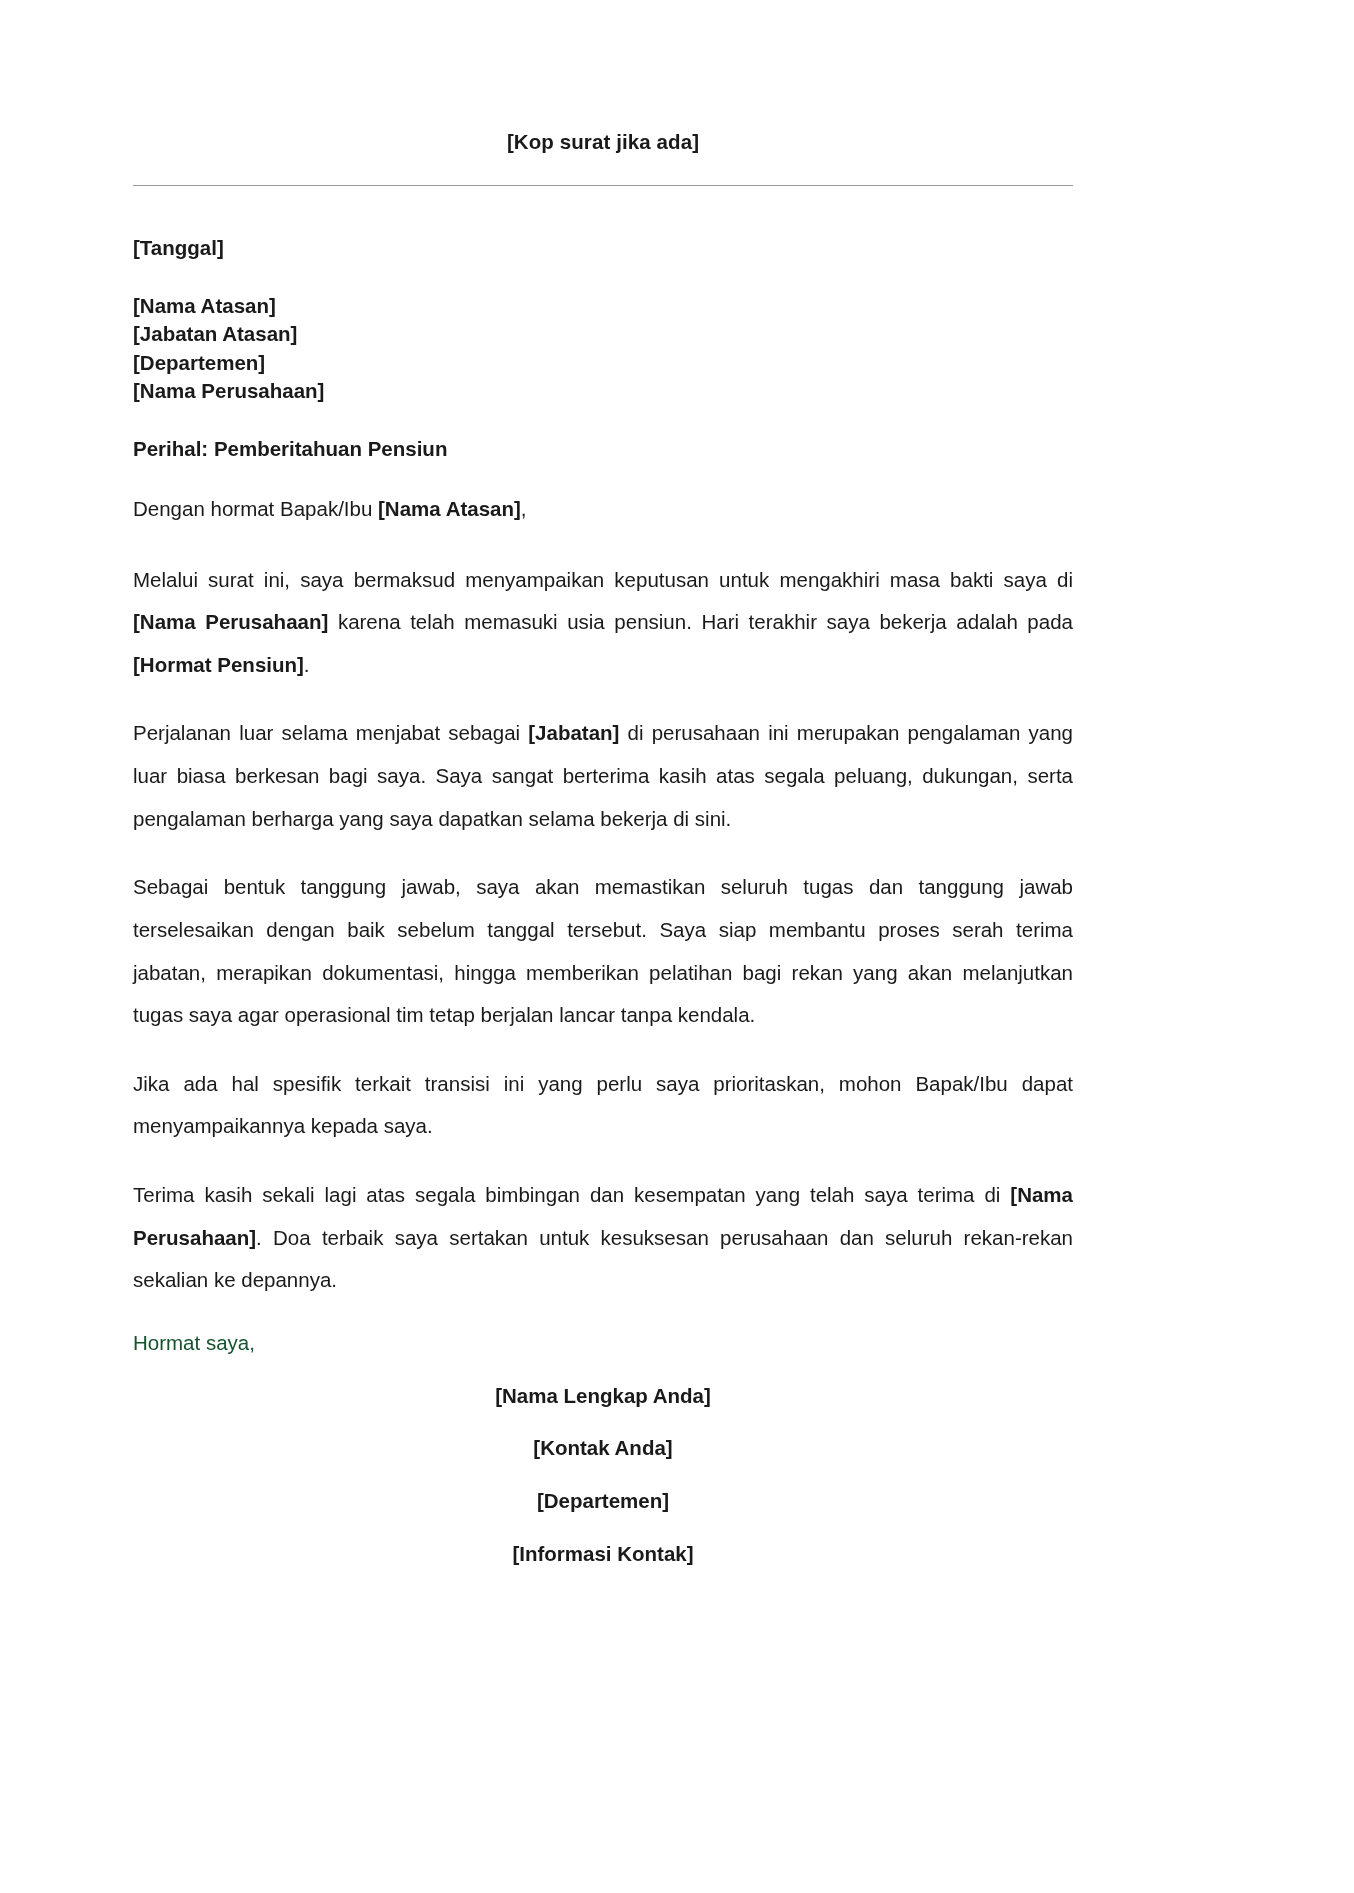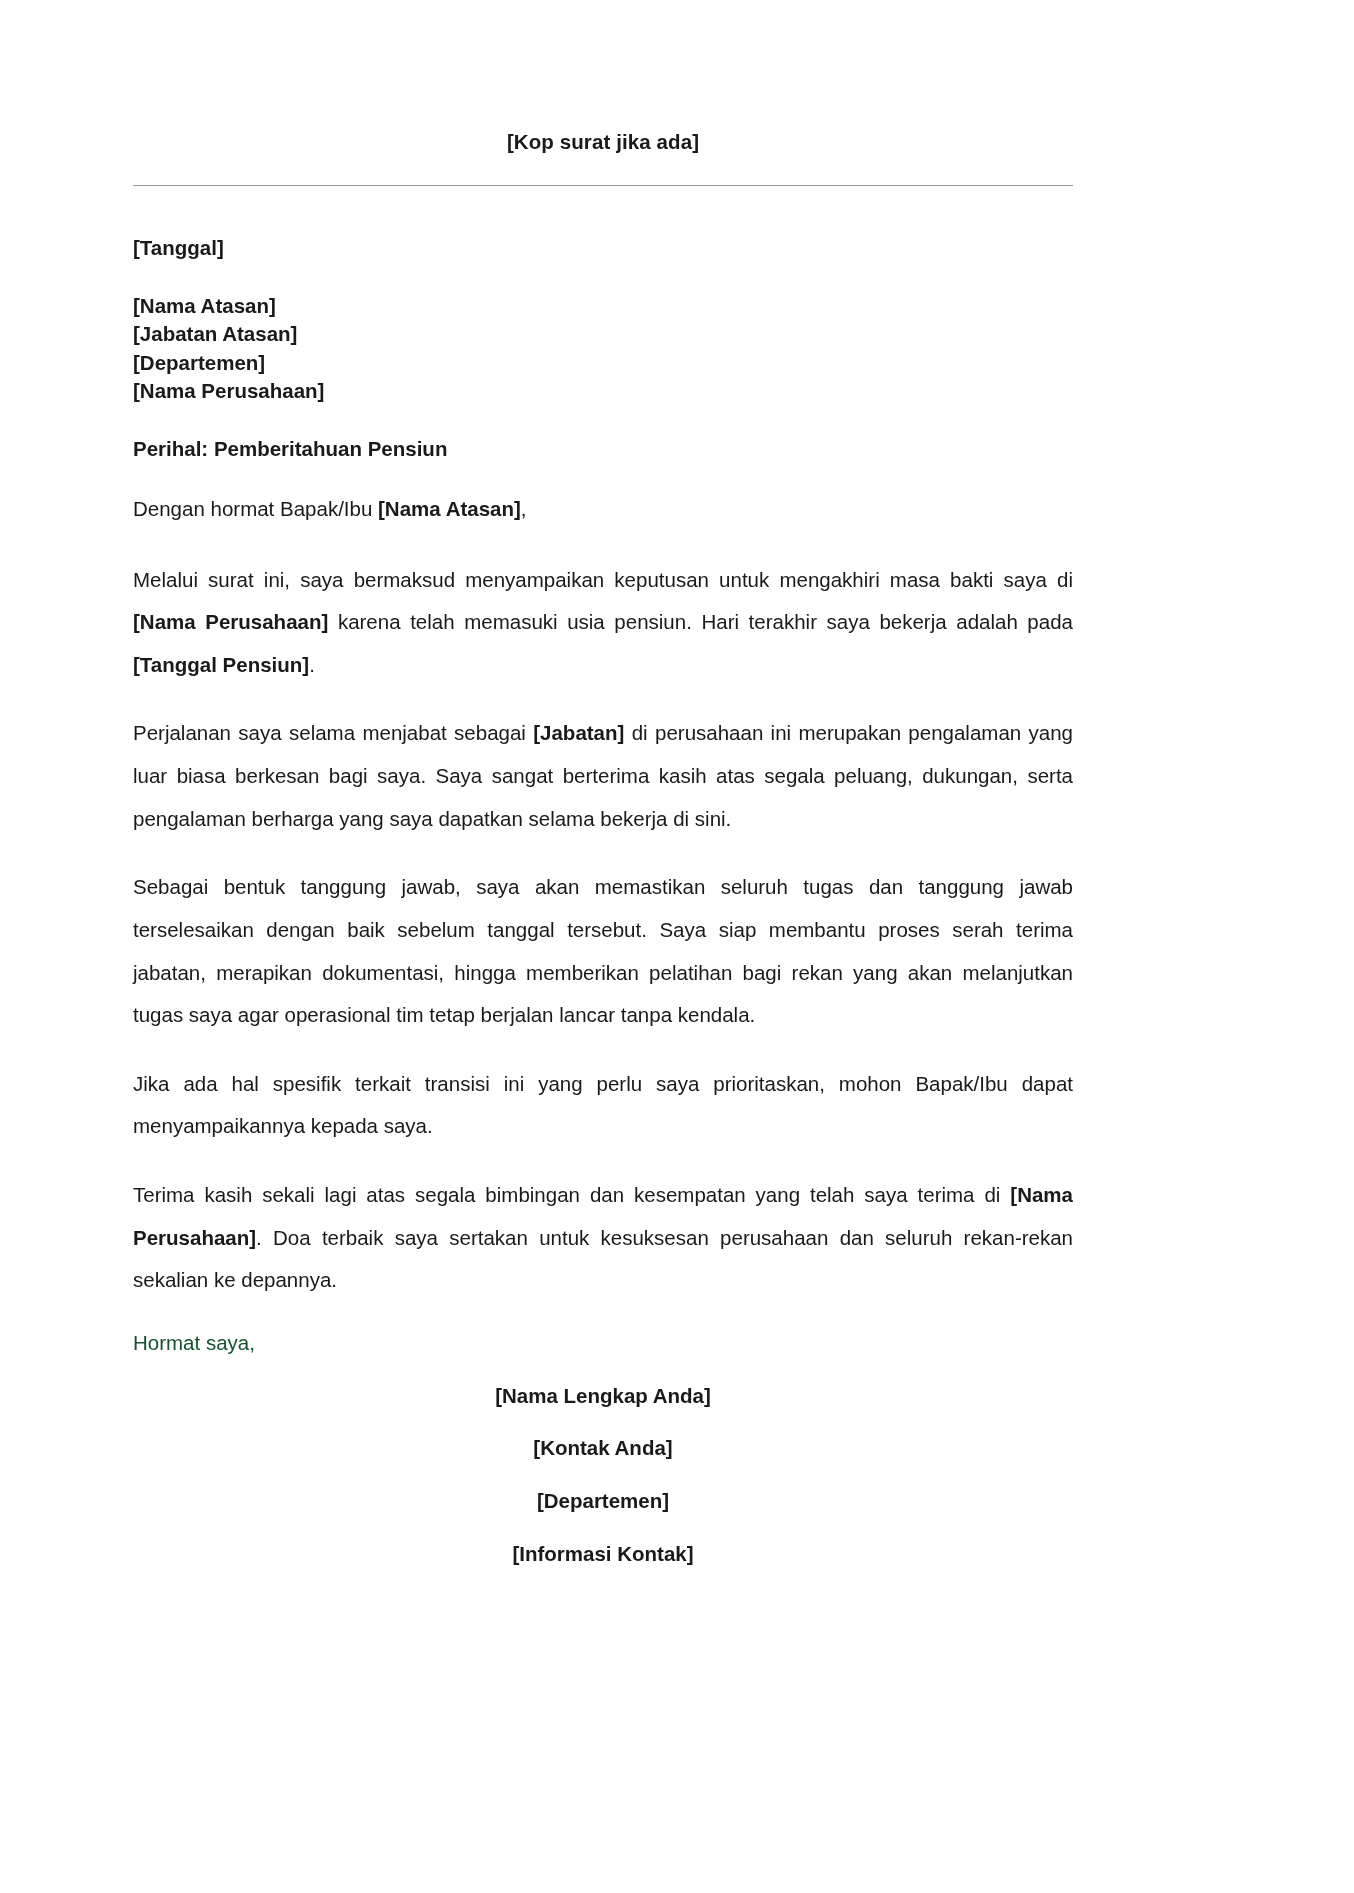--- a/index.html
+++ b/index.html
@@ -121,22 +121,22 @@
     <div class="bold-line">[Nama Perusahaan]</div>
   </div>
 
   <div class="subject">Perihal: Pemberitahuan Pensiun</div>
 
   <div class="salutation">
     <span>Dengan hormat Bapak/Ibu </span><b>[Nama Atasan]</b><span>,</span>
   </div>
 
   <div id="paragraphs">
-      <div class="para"><span>Melalui surat ini, saya bermaksud menyampaikan keputusan untuk mengakhiri masa bakti saya di </span><b>[Nama Perusahaan]</b><span> karena telah memasuki usia pensiun. Hari terakhir saya bekerja adalah pada </span><b>[Tanggal Pensiun]</b><span>.</span></div>
-      <div class="para"><span>Perjalanan saya selama menjabat sebagai </span><b>[Jabatan]</b><span> di perusahaan ini merupakan pengalaman yang luar biasa berkesan bagi saya. Saya sangat berterima kasih atas segala peluang, dukungan, serta pengalaman berharga yang saya dapatkan selama bekerja di sini.</span></div>
+      <div class="para"><span>Melalui surat ini, saya bermaksud menyampaikan keputusan untuk mengakhiri masa bakti saya di </span><b>[Nama Perusahaan]</b><span> karena telah memasuki usia pensiun. Hari terakhir saya bekerja adalah pada </span><b>[Hormat Pensiun]</b><span>.</span></div>
+      <div class="para"><span>Perjalanan luar selama menjabat sebagai </span><b>[Jabatan]</b><span> di perusahaan ini merupakan pengalaman yang luar biasa berkesan bagi saya. Saya sangat berterima kasih atas segala peluang, dukungan, serta pengalaman berharga yang saya dapatkan selama bekerja di sini.</span></div>
       <div class="para"><span>Sebagai bentuk tanggung jawab, saya akan memastikan seluruh tugas dan tanggung jawab terselesaikan dengan baik sebelum tanggal tersebut. Saya siap membantu proses serah terima jabatan, merapikan dokumentasi, hingga memberikan pelatihan bagi rekan yang akan melanjutkan tugas saya agar operasional tim tetap berjalan lancar tanpa kendala.</span></div>
       <div class="para"><span>Jika ada hal spesifik terkait transisi ini yang perlu saya prioritaskan, mohon Bapak/Ibu dapat menyampaikannya kepada saya.</span></div>
       <div class="para"><span>Terima kasih sekali lagi atas segala bimbingan dan kesempatan yang telah saya terima di </span><b>[Nama Perusahaan]</b><span>. Doa terbaik saya sertakan untuk kesuksesan perusahaan dan seluruh rekan-rekan sekalian ke depannya.</span></div>
     </div>
 
   <div class="sign-intro">Hormat saya,</div>
 
   <div class="sign-line">[Nama Lengkap Anda]</div>
 
   <div class="sign-line">[Kontak Anda]</div>

